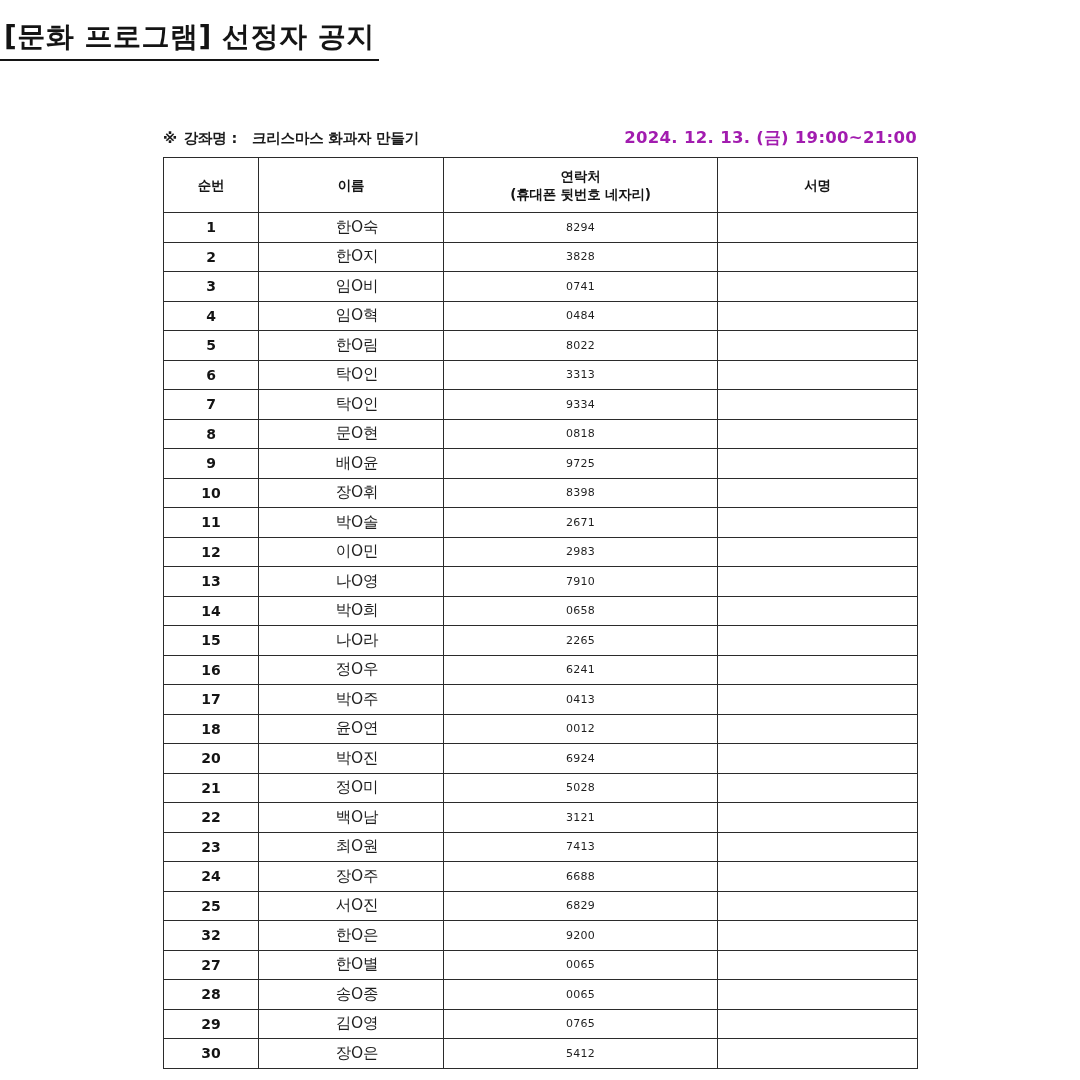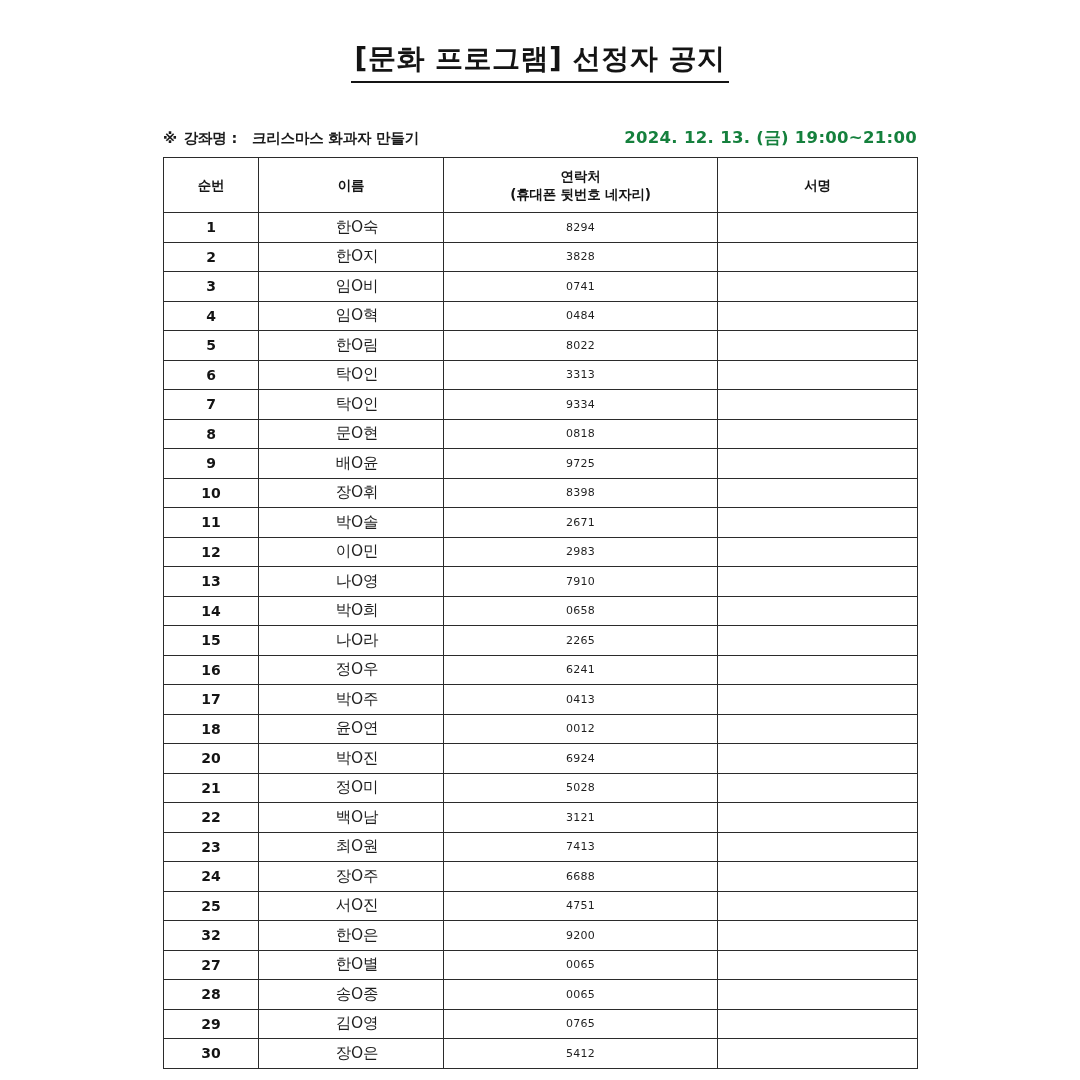--- a/index.html
+++ b/index.html
@@ -19,22 +19,20 @@
   .page {
     position: relative;
     width: 1080px;
     height: 1080px;
     box-sizing: border-box;
   }
 
   
   .title-wrap {
     width: 100%;
-    text-align: center;
-    padding-top: 22px;
   }
   .doc-title {
     display: inline-block;
     font-size: 28px;
     font-weight: 700;
     letter-spacing: 0.5px;
     color: #141414;
     border-bottom: 2px solid #141414;
     padding: 0 4px 5px 4px;
     line-height: 1.25;
@@ -64,21 +62,21 @@
   .course-line .label {
     margin-right: 2px;
   }
   .course-line .value {
     margin-left: 8px;
     font-weight: 700;
   }
   .date-line {
     font-size: 16.5px;
     font-weight: 700;
-    color: #15803d;
+    color: #a21caf;
     white-space: nowrap;
     letter-spacing: 0.3px;
   }
 
   
   .roster-table {
     position: absolute;
     top: 157px;
     left: 163px;
     width: 754px;
@@ -314,21 +312,21 @@
         </tr>
         <tr>
           <td class="cell-no">24</td>
           <td class="cell-name">장O주</td>
           <td class="cell-tel">6688</td>
           <td class="cell-sign"></td>
         </tr>
         <tr>
           <td class="cell-no">25</td>
           <td class="cell-name">서O진</td>
-          <td class="cell-tel">4751</td>
+          <td class="cell-tel">6829</td>
           <td class="cell-sign"></td>
         </tr>
         <tr>
           <td class="cell-no">32</td>
           <td class="cell-name">한O은</td>
           <td class="cell-tel">9200</td>
           <td class="cell-sign"></td>
         </tr>
         <tr>
           <td class="cell-no">27</td>

